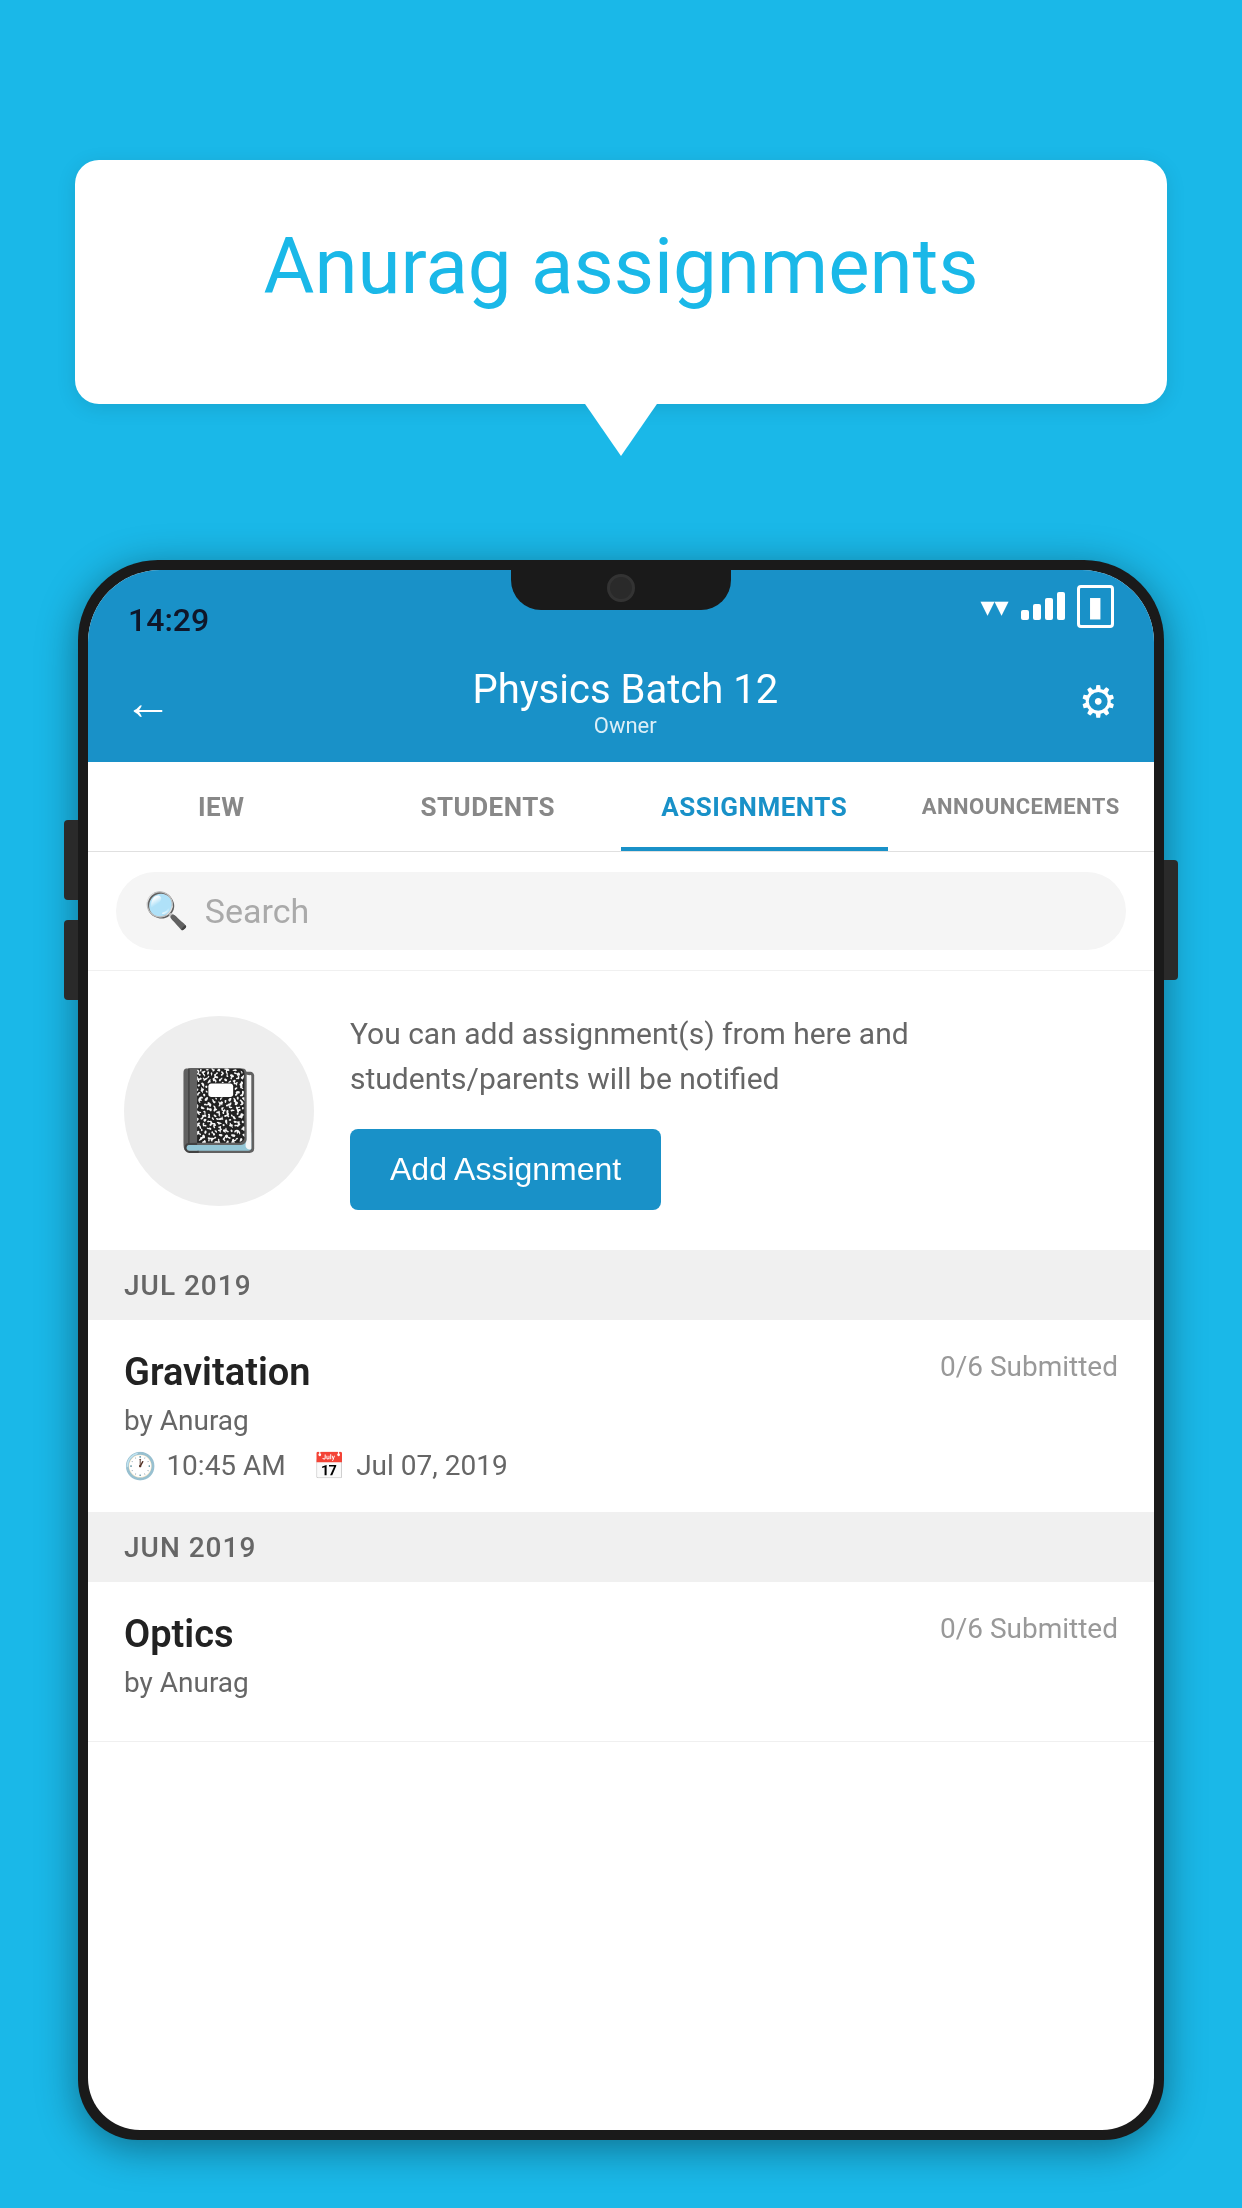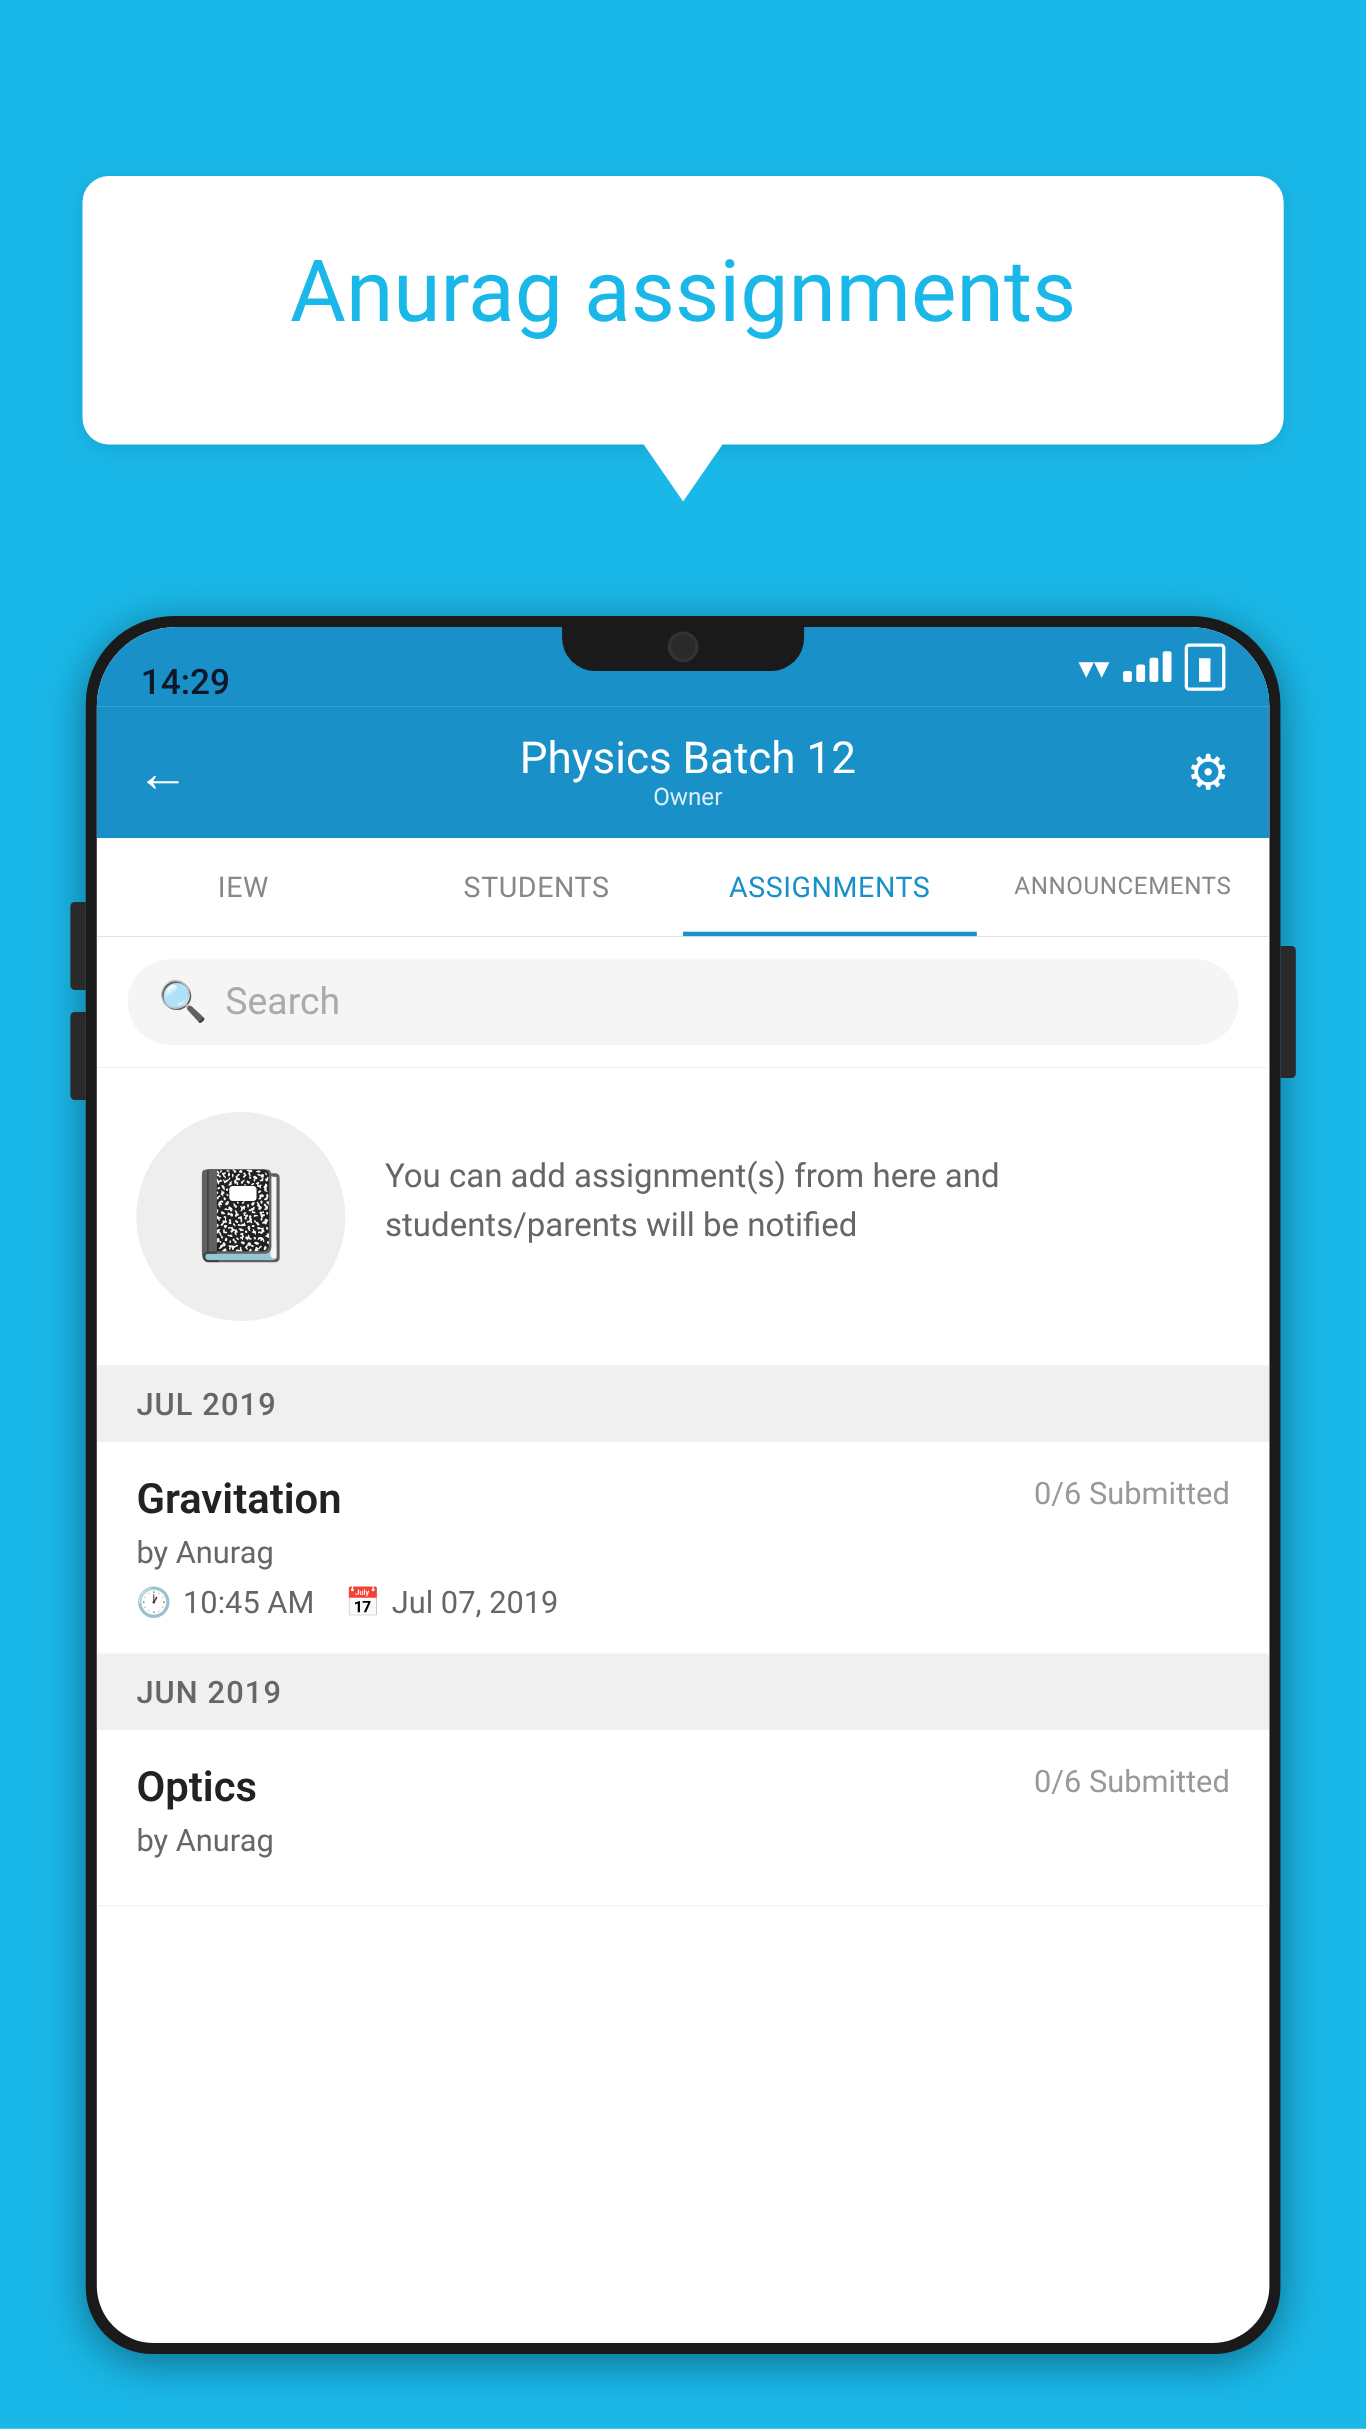--- a/index.html
+++ b/index.html
@@ -187,21 +187,21 @@
       border-bottom: 1px solid #e0e0e0;
       height: 90px;
     }
 
     .tab-item {
       flex: 1;
       display: flex;
       align-items: center;
       justify-content: center;
       font-size: 26px;
-      font-weight: 400;
+      font-weight: 700;
       color: #888;
       cursor: pointer;
       position: relative;
       letter-spacing: 0.5px;
     }
 
     .tab-item.active {
       color: #1991c8;
     }
 
@@ -444,20 +444,21 @@
           <span class="search-placeholder-text">Search</span>
         </div>
       </div>
 
       <div class="add-assignment-section">
         <div class="assignment-icon-circle">
           <span class="notebook-icon">📓</span>
         </div>
         <div class="assignment-cta-text">
           <div class="assignment-cta-description">You can add assignment(s) from here and students/parents will be notified</div>
+          <button class="add-assignment-btn">Add Assignment</button>
         </div>
       </div>
 
       <div class="section-header">
         <span class="section-header-text">JUL 2019</span>
       </div>
 
       <div class="assignment-item">
         <div class="assignment-item-header">
           <span class="assignment-name">Gravitation</span>

